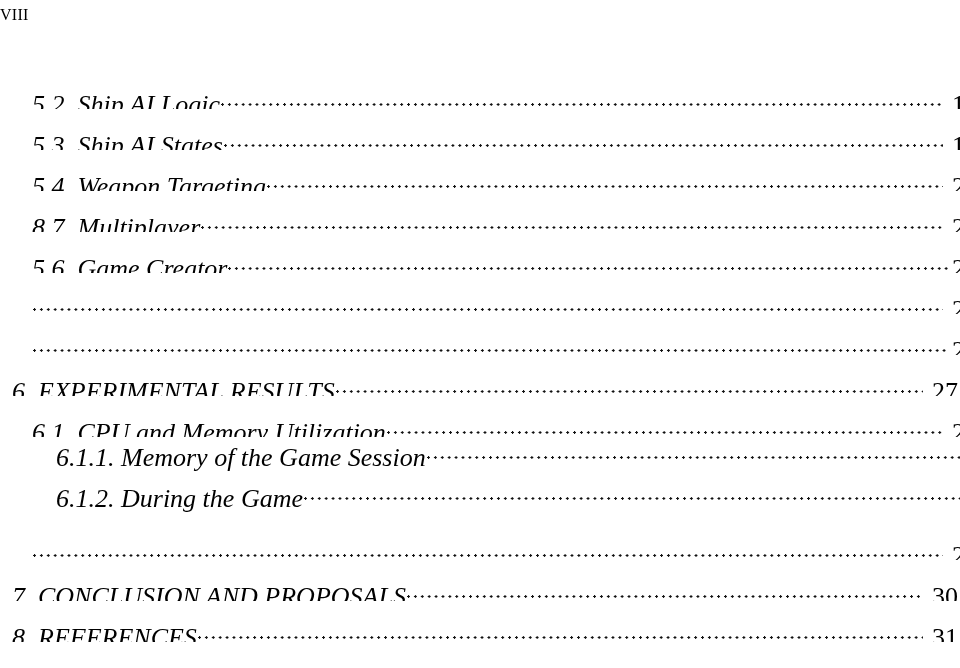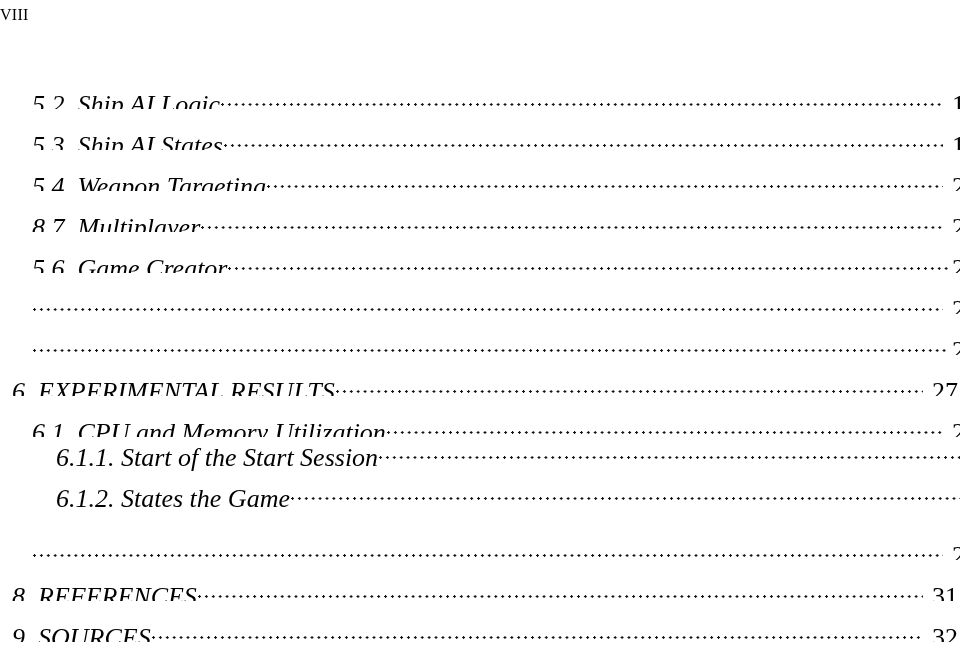--- a/index.html
+++ b/index.html
@@ -137,30 +137,35 @@
         <span class="toc-label">6. EXPERIMENTAL RESULTS</span>
         <span class="toc-leader"></span>
         <span class="toc-page">27</span>
       </div>
       <div class="toc-entry level-2 gap">
         <span class="toc-label">6.1. CPU and Memory Utilization</span>
         <span class="toc-leader"></span>
         <span class="toc-page">27</span>
       </div>
       <div class="toc-entry level-3">
-        <span class="toc-label">6.1.1. Start of the Start Session</span>
+        <span class="toc-label">6.1.1. Memory of the Game Session</span>
         <span class="toc-leader"></span>
       </div>
       <div class="toc-entry level-3">
-        <span class="toc-label">6.1.2. States the Game</span>
+        <span class="toc-label">6.1.2. During the Game</span>
         <span class="toc-leader"></span>
       </div>
       <div class="toc-entry level-2 gap">
         <span class="toc-leader"></span>
         <span class="toc-page">29</span>
+      </div>
+      <div class="toc-entry level-1 gap">
+        <span class="toc-label">7. CONCLUSION AND PROPOSALS</span>
+        <span class="toc-leader"></span>
+        <span class="toc-page">30</span>
       </div>
       <div class="toc-entry level-1 gap">
         <span class="toc-label">8. REFERENCES</span>
         <span class="toc-leader"></span>
         <span class="toc-page">31</span>
       </div>
       <div class="toc-entry level-1 gap">
         <span class="toc-label">9. SOURCES</span>
         <span class="toc-leader"></span>
         <span class="toc-page">32</span>

